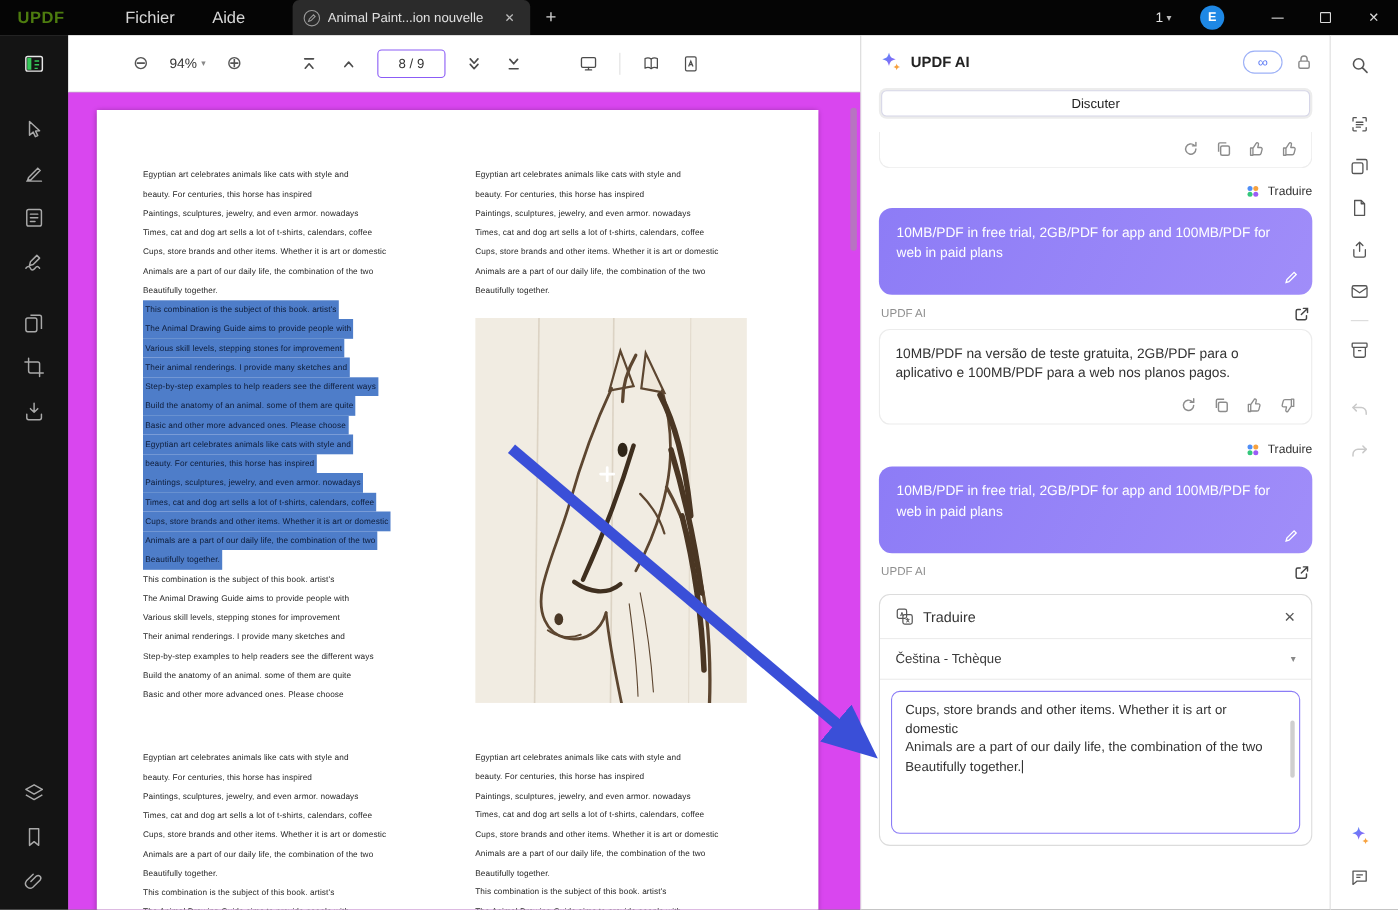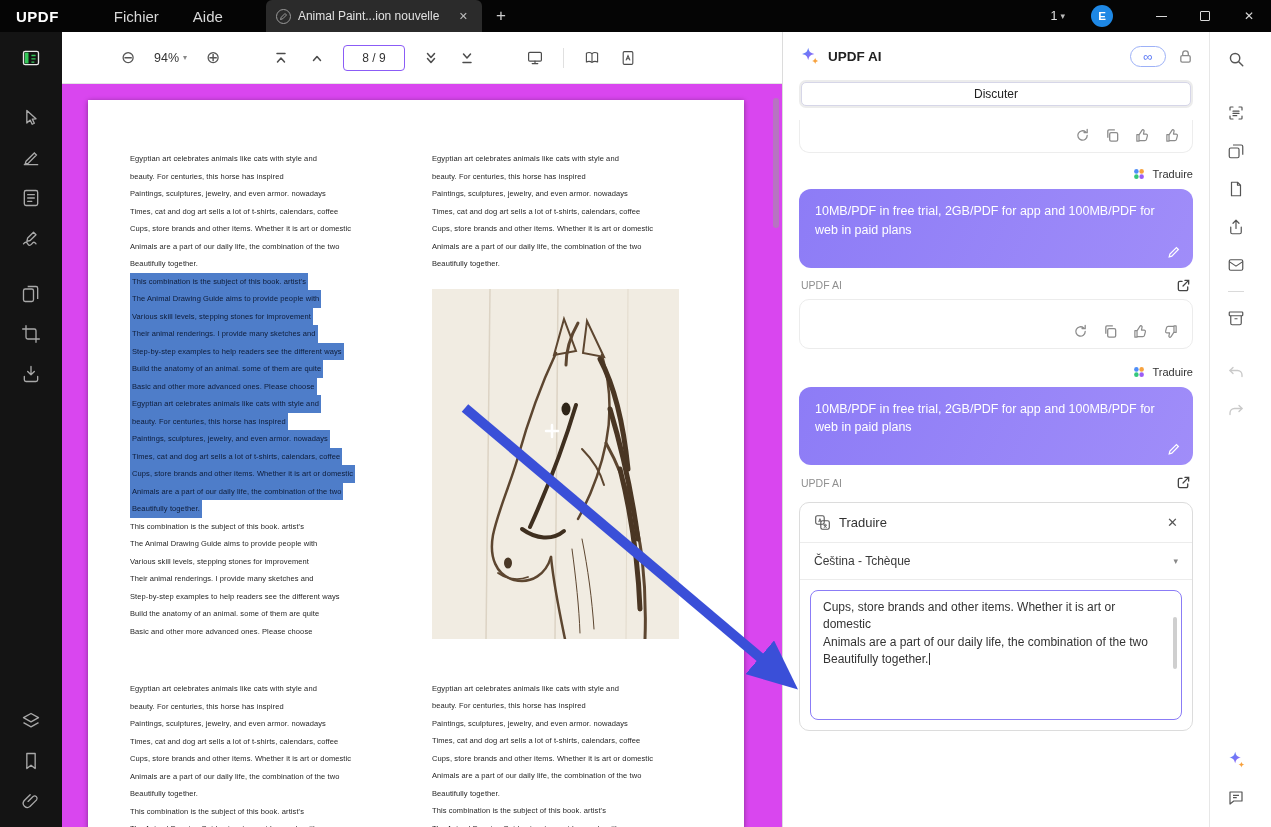--- a/index.html
+++ b/index.html
@@ -1,21 +1,21 @@
 <!DOCTYPE html>
 <html><head>
 <meta charset="utf-8">
 <style>
   *{margin:0;padding:0;box-sizing:border-box;}
   html,body{width:1271px;height:827px;overflow:hidden;font-family:"Liberation Sans",sans-serif;background:#7b7b7b;}
   .app{width:1271px;height:827px;display:flex;flex-direction:column;position:relative;}
 
   
   .titlebar{height:32px;flex:0 0 32px;background:#050505;display:flex;align-items:center;color:#d8d8d8;}
-  .tb-logo{color:#ffffff;font-weight:bold;font-size:15px;letter-spacing:.5px;padding:0 16px;margin-right:22px;}
+  .tb-logo{color:#4d7c0f;font-weight:bold;font-size:15px;letter-spacing:.5px;padding:0 16px;margin-right:22px;}
   .tb-menu{font-size:15px;padding:0 17px;height:32px;display:flex;align-items:center;cursor:default;}
   .tb-tab{height:32px;width:216px;margin-left:26px;background:#2b2b2b;display:flex;align-items:center;gap:7px;padding:0 10px;border-radius:6px 6px 0 0;}
   .tab-doc-icon{width:15px;height:15px;border:1px solid #9a9a9a;border-radius:50%;display:flex;align-items:center;justify-content:center;flex:0 0 15px;}
   .tab-doc-icon svg{width:9px;height:9px;}
   .tab-title{font-size:12px;color:#e0e0e0;white-space:nowrap;overflow:hidden;text-overflow:ellipsis;flex:1;}
   .tab-close{font-size:11px;color:#bdbdbd;padding:2px 4px;cursor:default;}
   .tb-newtab{font-size:17px;color:#cfcfcf;padding:0 14px;cursor:default;}
   .tb-right{margin-left:auto;display:flex;align-items:center;}
   .tb-count{display:flex;align-items:center;gap:3px;font-size:12.5px;color:#e0e0e0;margin-right:26px;cursor:default;}
   .tb-count .caret{font-size:9px;color:#bbb;}
@@ -478,20 +478,21 @@
         <div class="sender-row">
           <span class="sender-name">UPDF AI</span>
           <span class="open-icon">
             <svg viewBox="0 0 16 16" fill="none" stroke="currentColor" stroke-width="1.4" stroke-linecap="round">
                 <path d="M6.5 3.5H4A1.5 1.5 0 0 0 2.5 5v7A1.5 1.5 0 0 0 4 13.5h7A1.5 1.5 0 0 0 12.5 12V9.5M9.5 2.5h4v4M13.2 2.8L7.5 8.5"></path>
               </svg>
           </span>
         </div>
 
         <div class="white-bubble">
+          <span>10MB/PDF na versão de teste gratuita, 2GB/PDF para o aplicativo e 100MB/PDF para a web nos planos pagos.</span>
           <div class="icon-row">
             <span>
                 <svg viewBox="0 0 16 16" fill="none" stroke="currentColor" stroke-width="1.4" stroke-linecap="round">
                   <path d="M13 8a5 5 0 1 1-1.6-3.7M13 1.5v3.4H9.6"></path>
                 </svg>
               </span>
             <span>
                 <svg viewBox="0 0 16 16" fill="none" stroke="currentColor" stroke-width="1.4">
                   <rect x="5" y="5" width="8.5" height="9" rx="1.5"></rect>
                   <path d="M3 10.5V3.2A1.2 1.2 0 0 1 4.2 2H10.5"></path>

